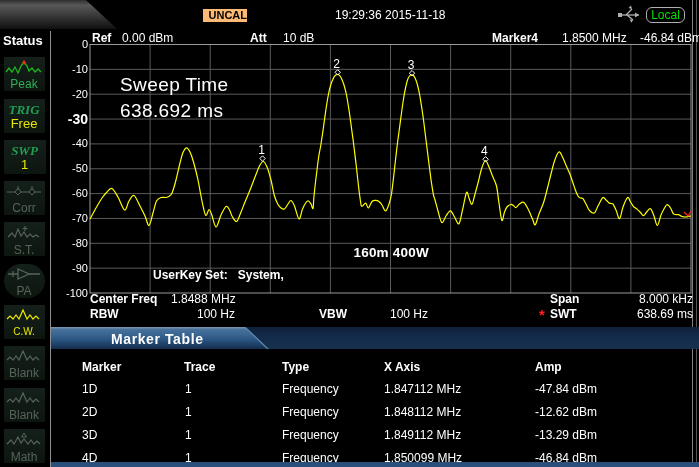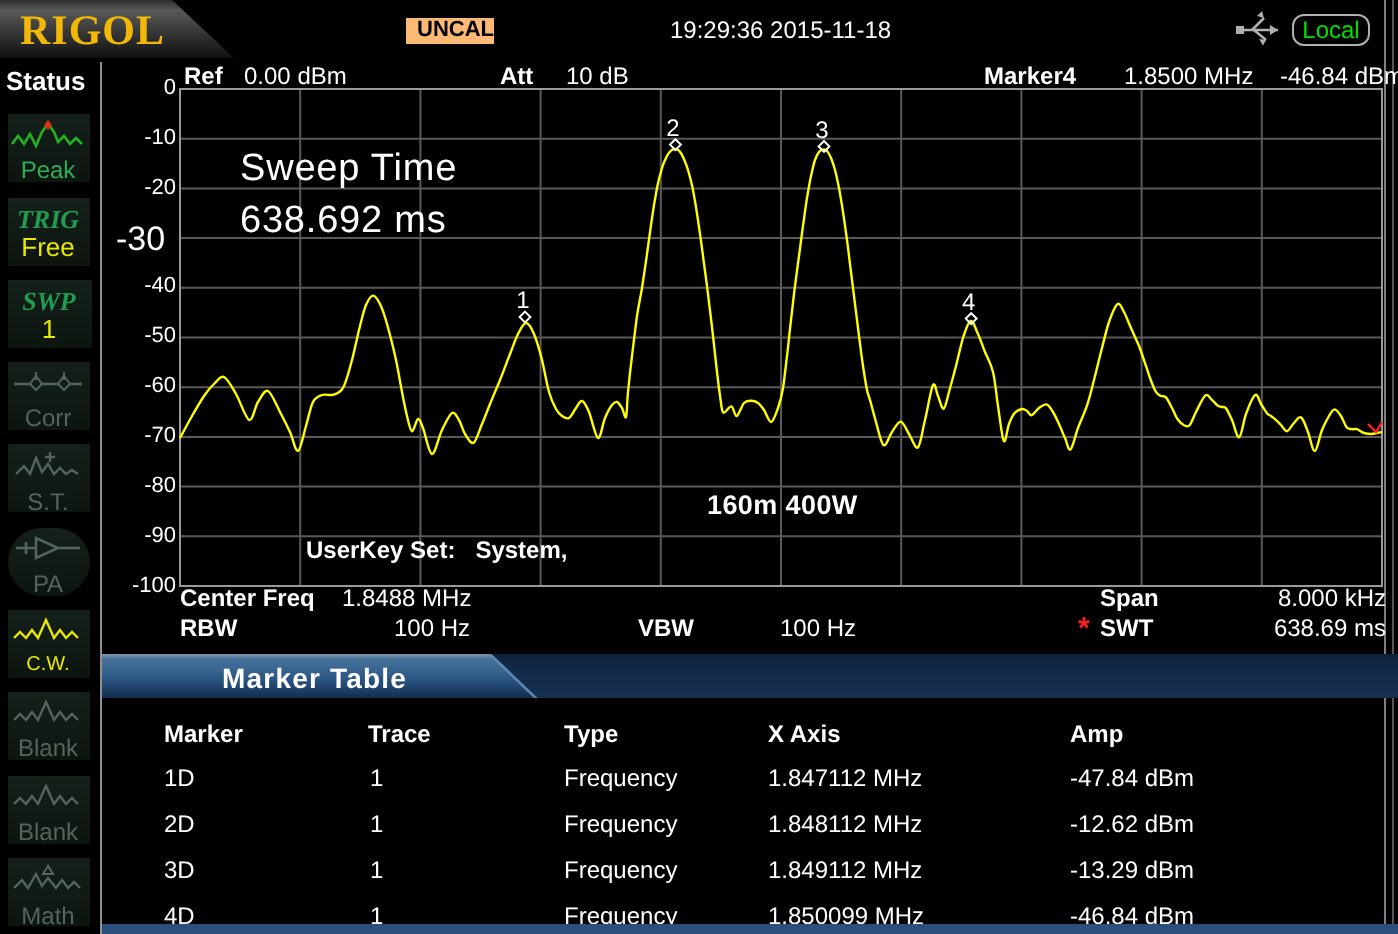--- a/index.html
+++ b/index.html
@@ -3,21 +3,20 @@
 html,body{margin:0;padding:0;background:#000;}
 body{width:699px;height:467px;position:relative;overflow:hidden;font-family:"Liberation Sans",sans-serif;}
 .abs{position:absolute;white-space:nowrap;}
 .w{color:#fff;}
 .b{font-weight:bold;}
 .t12{font-size:12px;line-height:12px;}
 </style></head><body>
 
 <div class="abs" style="left:0;top:0;width:699px;height:29px;background:#000;">
   <div class="abs" style="left:0;top:0;width:120px;height:29px;background:linear-gradient(180deg,#2e2e2e 0%,#585858 18%,#3c3c3c 50%,#101010 100%);clip-path:polygon(0 0,86px 0,117px 29px,0 29px);"></div>
-  <div class="abs" style="left:10px;top:3px;font-family:'Liberation Serif',serif;font-weight:bold;font-size:21px;color:#f2b807;letter-spacing:0.5px;">RIGOL</div>
   <div class="abs" style="left:203px;top:9px;width:44px;height:13px;background:#fdba74;color:#000;font-weight:bold;font-size:11px;text-align:right;line-height:13px;">UNCAL</div>
   <div class="abs w" style="left:335px;top:9px;font-size:12px;line-height:13px;">19:29:36 2015-11-18</div>
   <svg class="abs" style="left:616px;top:3px;" width="28" height="22" viewBox="0 0 28 22">
     <g stroke="#b0b0b0" stroke-width="1.3" fill="none">
       <path d="M3 12 L23 12"></path>
       <path d="M10 12 L16 6"></path>
       <path d="M11 12 L17 17"></path>
     </g>
     <rect x="2" y="10" width="4" height="4" fill="#b0b0b0"></rect>
     <path d="M23 12 L19 9.5 L19 14.5 Z" fill="#b0b0b0"></path>
@@ -126,21 +125,21 @@
   <text x="336.5" y="68.0" fill="#fff" font-size="12" font-family="Liberation Sans" text-anchor="middle">2</text>
   <path d="M412.0,70.5 L414.7,73.2 L412.0,75.9 L409.3,73.2 Z" fill="none" stroke="#fff" stroke-width="1"></path>
   <text x="411.0" y="69.0" fill="#fff" font-size="12" font-family="Liberation Sans" text-anchor="middle">3</text>
   <path d="M485.6,156.6 L488.3,159.3 L485.6,162.0 L482.9,159.3 Z" fill="none" stroke="#fff" stroke-width="1"></path>
   <text x="484.3" y="155.0" fill="#fff" font-size="12" font-family="Liberation Sans" text-anchor="middle">4</text>
 </svg>
 
 <div class="abs w" style="left:58px;top:39.0px;width:30px;text-align:right;font-size:11px;line-height:11px;">0</div>
 <div class="abs w" style="left:58px;top:63.8px;width:30px;text-align:right;font-size:11px;line-height:11px;">-10</div>
 <div class="abs w" style="left:58px;top:88.7px;width:30px;text-align:right;font-size:11px;line-height:11px;">-20</div>
-<div class="abs w" style="left:58px;top:113.6px;width:30px;text-align:left;font-size:17px;line-height:11px;">-30</div>
+<div class="abs w" style="left:58px;top:113.6px;width:30px;text-align:right;font-size:14px;line-height:11px;font-weight:bold;">-30</div>
 <div class="abs w" style="left:58px;top:138.4px;width:30px;text-align:right;font-size:11px;line-height:11px;">-40</div>
 <div class="abs w" style="left:58px;top:163.2px;width:30px;text-align:right;font-size:11px;line-height:11px;">-50</div>
 <div class="abs w" style="left:58px;top:188.1px;width:30px;text-align:right;font-size:11px;line-height:11px;">-60</div>
 <div class="abs w" style="left:58px;top:213.0px;width:30px;text-align:right;font-size:11px;line-height:11px;">-70</div>
 <div class="abs w" style="left:58px;top:237.8px;width:30px;text-align:right;font-size:11px;line-height:11px;">-80</div>
 <div class="abs w" style="left:58px;top:262.6px;width:30px;text-align:right;font-size:11px;line-height:11px;">-90</div>
 <div class="abs w" style="left:58px;top:287.5px;width:30px;text-align:right;font-size:11px;line-height:11px;">-100</div>
 
 <div class="abs w b t12" style="left:92px;top:31.5px;">Ref</div>
 <div class="abs w t12" style="left:122px;top:31.5px;">0.00 dBm</div>

